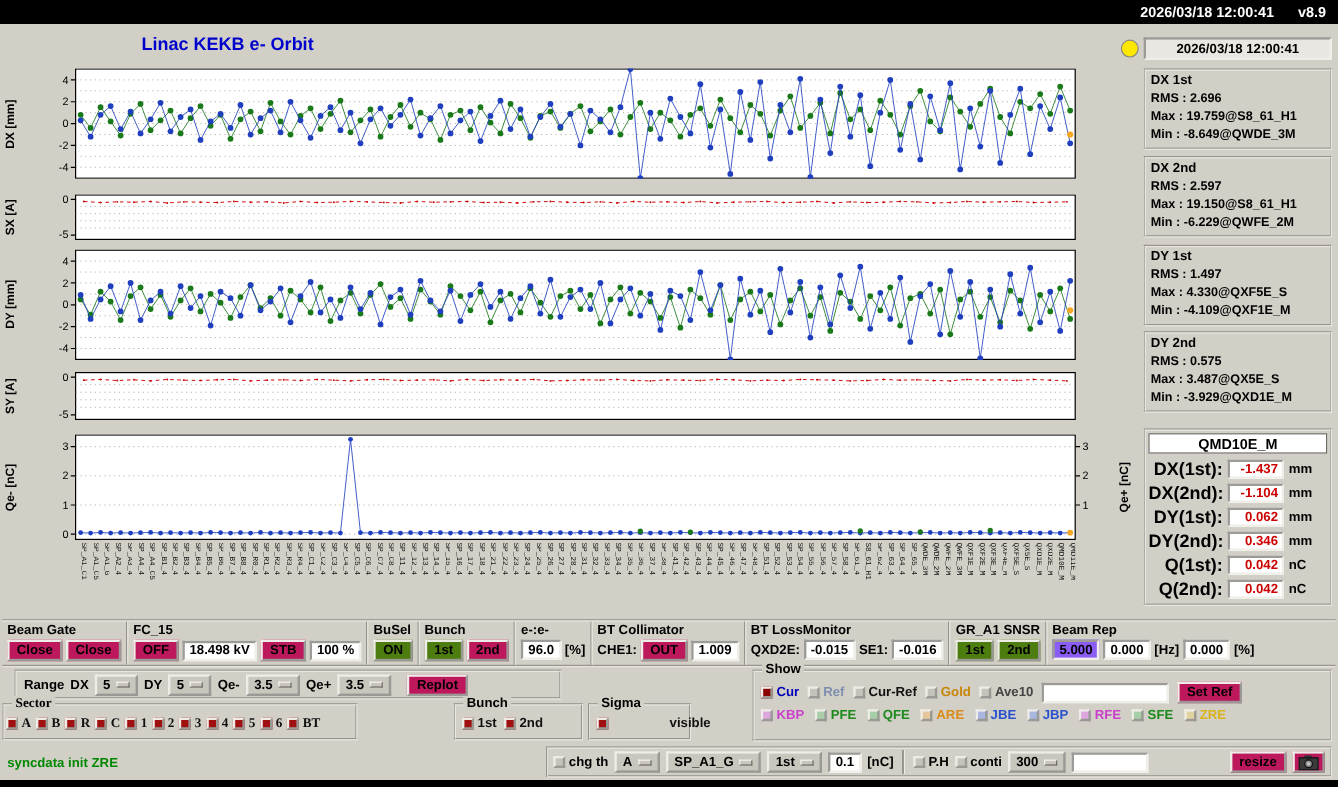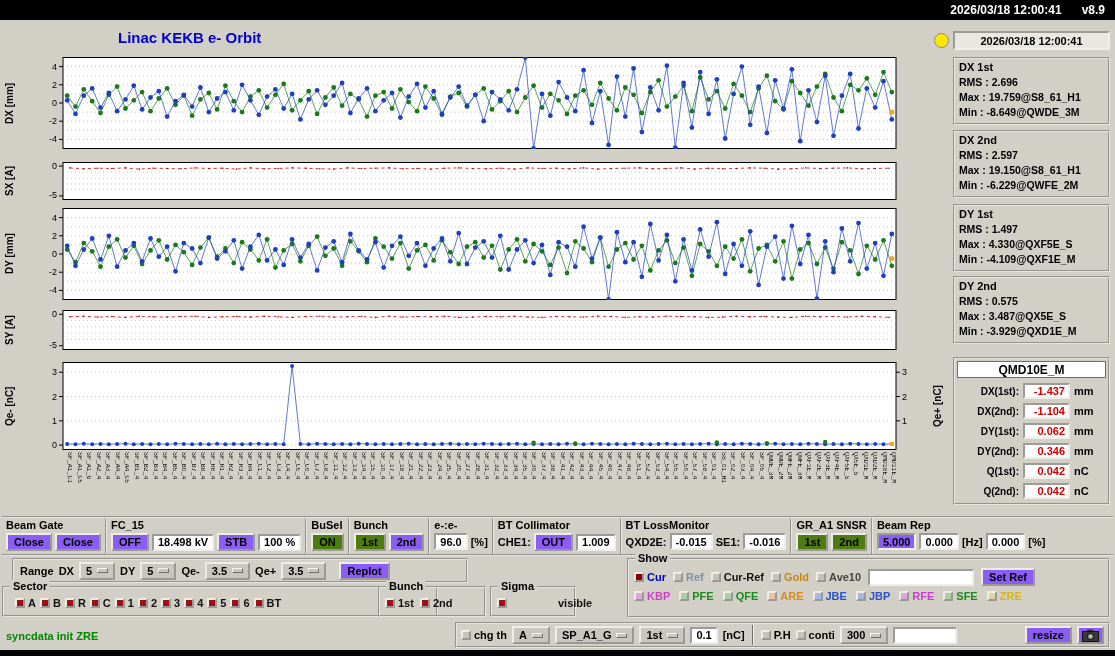--- a/index.html
+++ b/index.html
@@ -25,27 +25,27 @@
     background:#ffe800;border:1px solid #8a8880;}
   #tsbox{position:absolute;left:953px;top:31px;width:157px;height:19px;background:#e9e7e1;
     border:2px inset #f0eee9;font-size:11px;font-weight:bold;display:flex;align-items:center;justify-content:center;}
   .statbox{position:absolute;left:953px;width:157px;height:68px;border:2px groove #e8e6df;padding:2px 4px;}
   .stitle{font-size:11px;font-weight:bold;margin-bottom:2px;}
   .sline{font-size:10.5px;font-weight:bold;margin-top:3px;white-space:nowrap;}
   #qmdbox{position:absolute;left:953px;top:357px;width:157px;height:148px;border:2px groove #e8e6df;padding:2px;}
   #qmdtitle{height:17px;background:#fff;border:1px solid #6f6d66;font-size:12px;font-weight:bold;
     display:flex;align-items:center;justify-content:center;margin-bottom:3px;}
   .qrow{display:flex;align-items:center;gap:4px;height:20px;}
-  .qlab{width:62px;text-align:right;font-size:10px;font-weight:bold;}
+  .qlab{width:62px;text-align:right;font-size:15px;font-weight:bold;}
   .qval{width:47px;background:#fff;border:2px inset #f0eee9;color:#cc0000;font-size:11px;font-weight:bold;
     text-align:right;padding:0 3px;height:16px;line-height:13px;}
   .qunit{font-size:11px;font-weight:bold;}
   
   .btn{display:inline-flex;align-items:center;justify-content:center;padding:1px 6px;height:18px;
-    background:#8b5cf6;border:2px outset #eeece6;font-size:11px;font-weight:bold;white-space:nowrap;cursor:default;}
+    background:#be185d;border:2px outset #eeece6;font-size:11px;font-weight:bold;white-space:nowrap;cursor:default;}
   .btn.green{background:#4d7c0f;}
   .val{display:inline-flex;align-items:center;padding:1px 4px;height:17px;background:#fff;
     border:2px inset #f0eee9;font-size:11px;font-weight:bold;white-space:nowrap;}
   .val.pink{background:#8b5cf6;}
   .lab{font-size:11px;font-weight:bold;white-space:nowrap;}
   .opt{display:inline-flex;align-items:center;gap:5px;padding:1px 5px;height:18px;background:#c9c6be;
     border:2px outset #eeece6;font-size:11px;font-weight:bold;white-space:nowrap;}
   .optbar{width:11px;height:5px;background:#c9c6be;border-top:1px solid #f4f3ee;border-left:1px solid #f4f3ee;
     border-right:1px solid #6f6d66;border-bottom:1px solid #6f6d66;}
   .cbitem{display:inline-flex;align-items:center;gap:3px;font-size:11px;font-weight:bold;white-space:nowrap;}
@@ -59,21 +59,21 @@
   .grp{display:flex;flex-direction:column;padding:1px 4px;}
   .grp + .grp{border-left:2px groove #e8e6df;}
   .gl{font-size:11px;font-weight:bold;height:14px;white-space:nowrap;}
   .gw{display:flex;align-items:center;gap:3px;}
   .gframe{position:absolute;border:2px groove #e8e6df;}
   .gtitle{position:absolute;top:-8px;left:6px;background:#d2cfc7;padding:0 3px;font-size:11px;font-weight:bold;}
   #rangeframe{left:12px;top:558px;width:456px;height:25px;display:flex;align-items:center;gap:5px;padding:0 6px;}
   #showframe{left:627px;top:558px;width:483px;height:60px;}
   #showrow1{display:flex;align-items:center;gap:7px;margin:8px 5px 2px 5px;}
   #showrow2{display:flex;align-items:center;gap:9px;margin:4px 5px 0 5px;}
-  #sectorframe{left:2px;top:586px;width:436px;height:31px;display:flex;align-items:center;gap:4px;padding:3px 5px 0 11px;}
+  #sectorframe{left:2px;top:586px;width:296px;height:31px;display:flex;align-items:center;gap:4px;padding:3px 5px 0 1px;font-family:Liberation Serif, serif;}
   #bunchframe{left:378px;top:586px;width:108px;height:31px;display:flex;align-items:center;gap:6px;padding:3px 5px 0 5px;}
   #sigmaframe{left:490px;top:586px;width:86px;height:31px;display:flex;align-items:center;gap:4px;padding:3px 5px 0 5px;}
   #statusmsg{position:absolute;left:6px;top:630px;font-size:11px;font-weight:bold;color:#008800;}
   #statusframe{left:455px;top:622px;width:655px;height:26px;display:flex;align-items:center;gap:5px;padding:0 4px;}
   #resizebtn{margin-left:auto;}
   #cambtn{padding:1px 3px;}
 </style>
 </head>
 <body>
 

